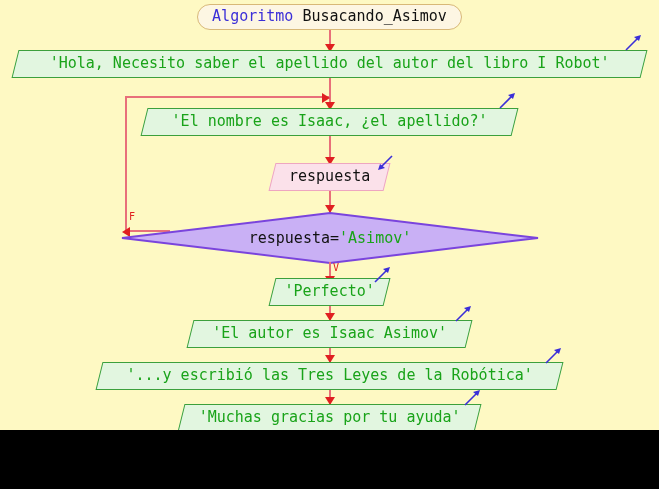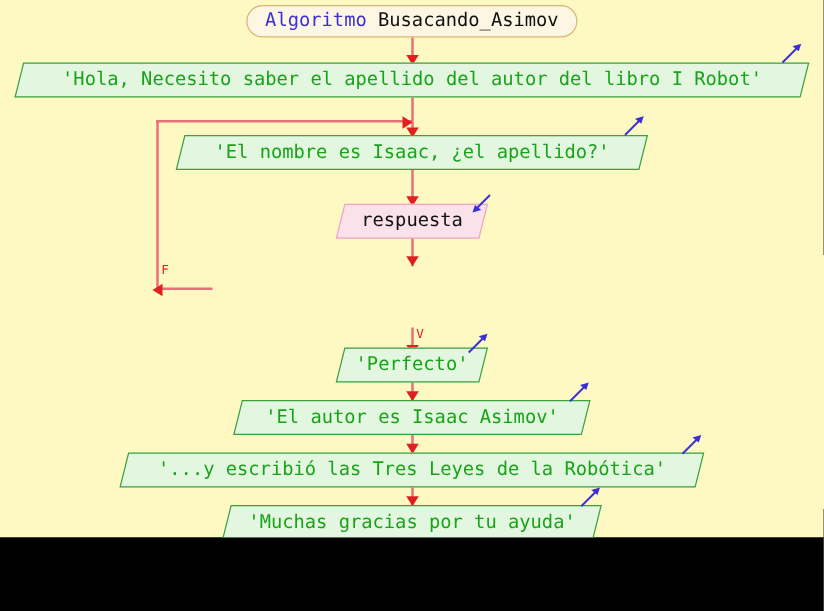--- a/index.html
+++ b/index.html
@@ -171,20 +171,29 @@
     <span class="ptext">respuesta</span>
   </div>
   <svg class="ioarrow" style="left:374px; top:153px;" viewBox="0 0 22 22">
     <line x1="18" y1="3" x2="6" y2="15" stroke="#3b2fd8" stroke-width="1.6"></line>
     <polygon points="4,17 11,15 6,11" fill="#3b2fd8"></polygon>
   </svg>
 
   <div class="vline" style="left:329px; top:191px; height:22px;"></div>
   <div class="arrow-down" style="left:325px; top:205px;"></div>
 
+  <div class="diamond-wrap" style="left:120px; top:212px; width:420px; height:52px;">
+    <svg width="420" height="52" viewBox="0 0 420 52">
+      <polygon points="210,1 418,26 210,51 2,26" fill="#c9b0f5" stroke="#7a44dd" stroke-width="2"></polygon>
+    </svg>
+    <div class="diamond-label">
+      <span class="plain">respuesta=</span>
+        <span class="str">'Asimov'</span>
+    </div>
+  </div>
 
   <div class="vline" style="left:329px; top:262px; height:22px;"></div>
   <div class="arrow-down" style="left:325px; top:276px;"></div>
   <div class="branch-label" style="left:333px; top:262px;">V</div>
 
   <div class="para out" style="left:272px; top:278px; width:115px;">
     <span class="ptext">'Perfecto'</span>
   </div>
   <svg class="ioarrow" style="left:371px; top:264px;" viewBox="0 0 22 22">
     <line x1="4" y1="18" x2="17" y2="5" stroke="#3b2fd8" stroke-width="1.6"></line>

